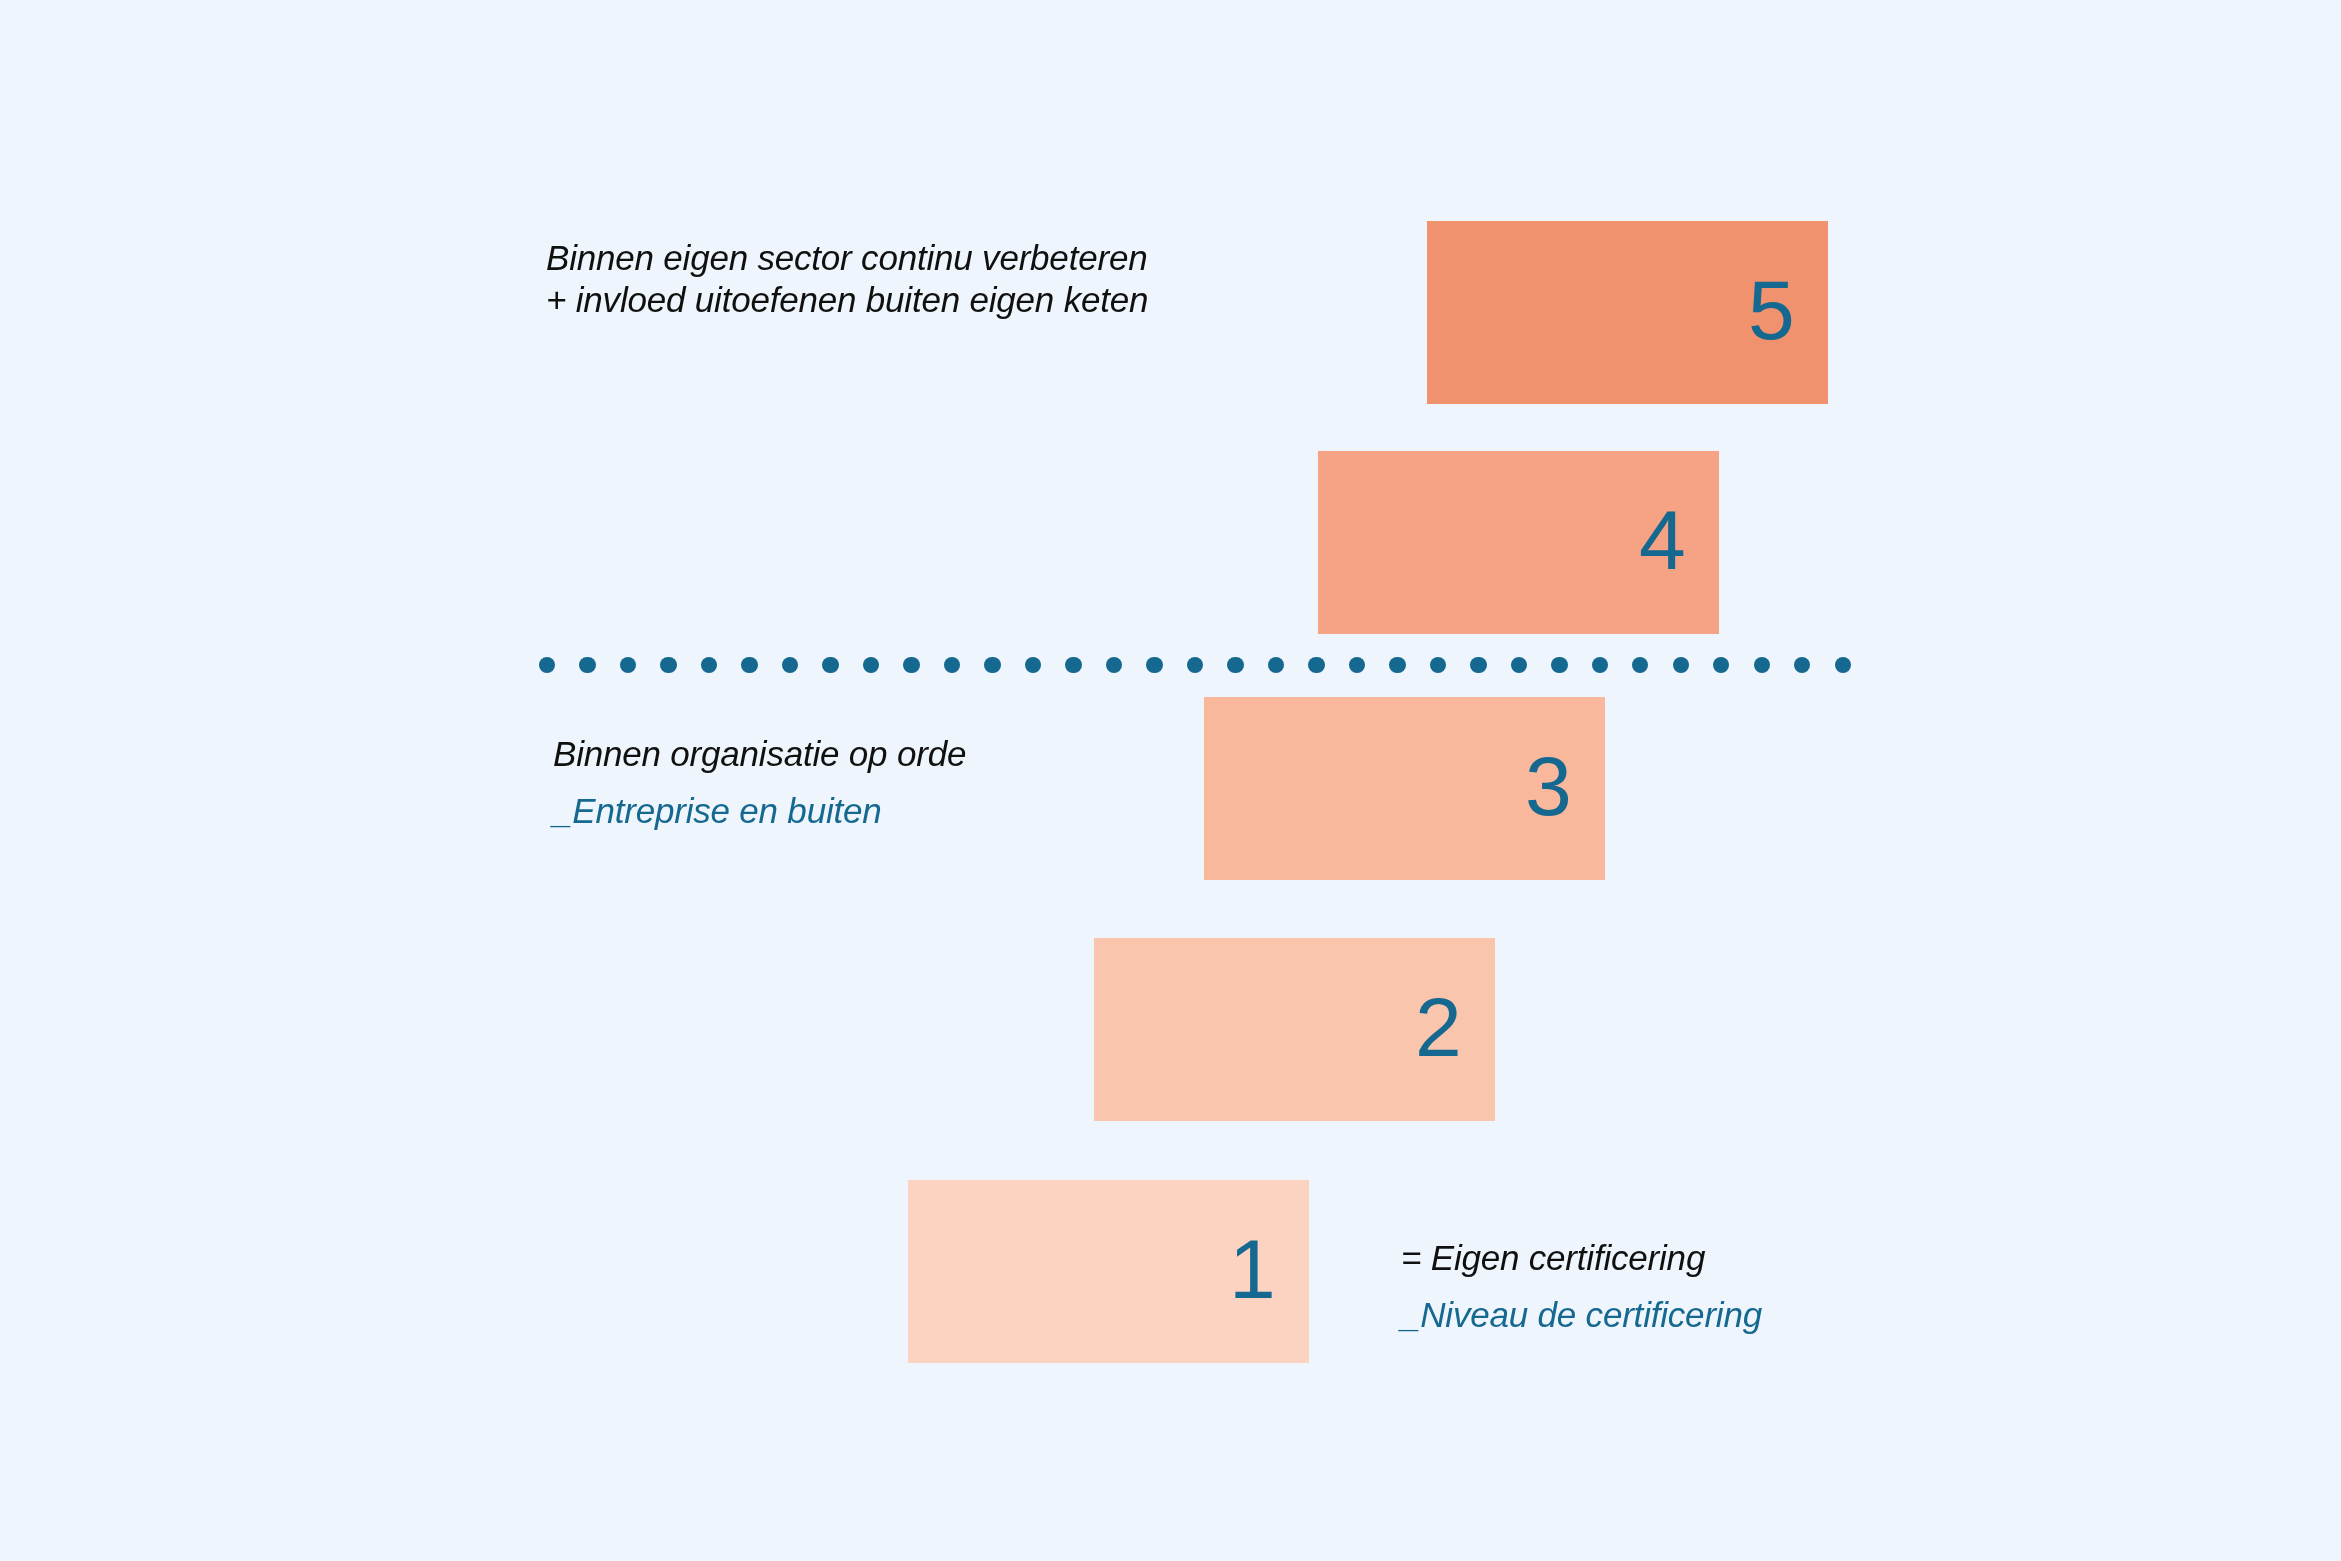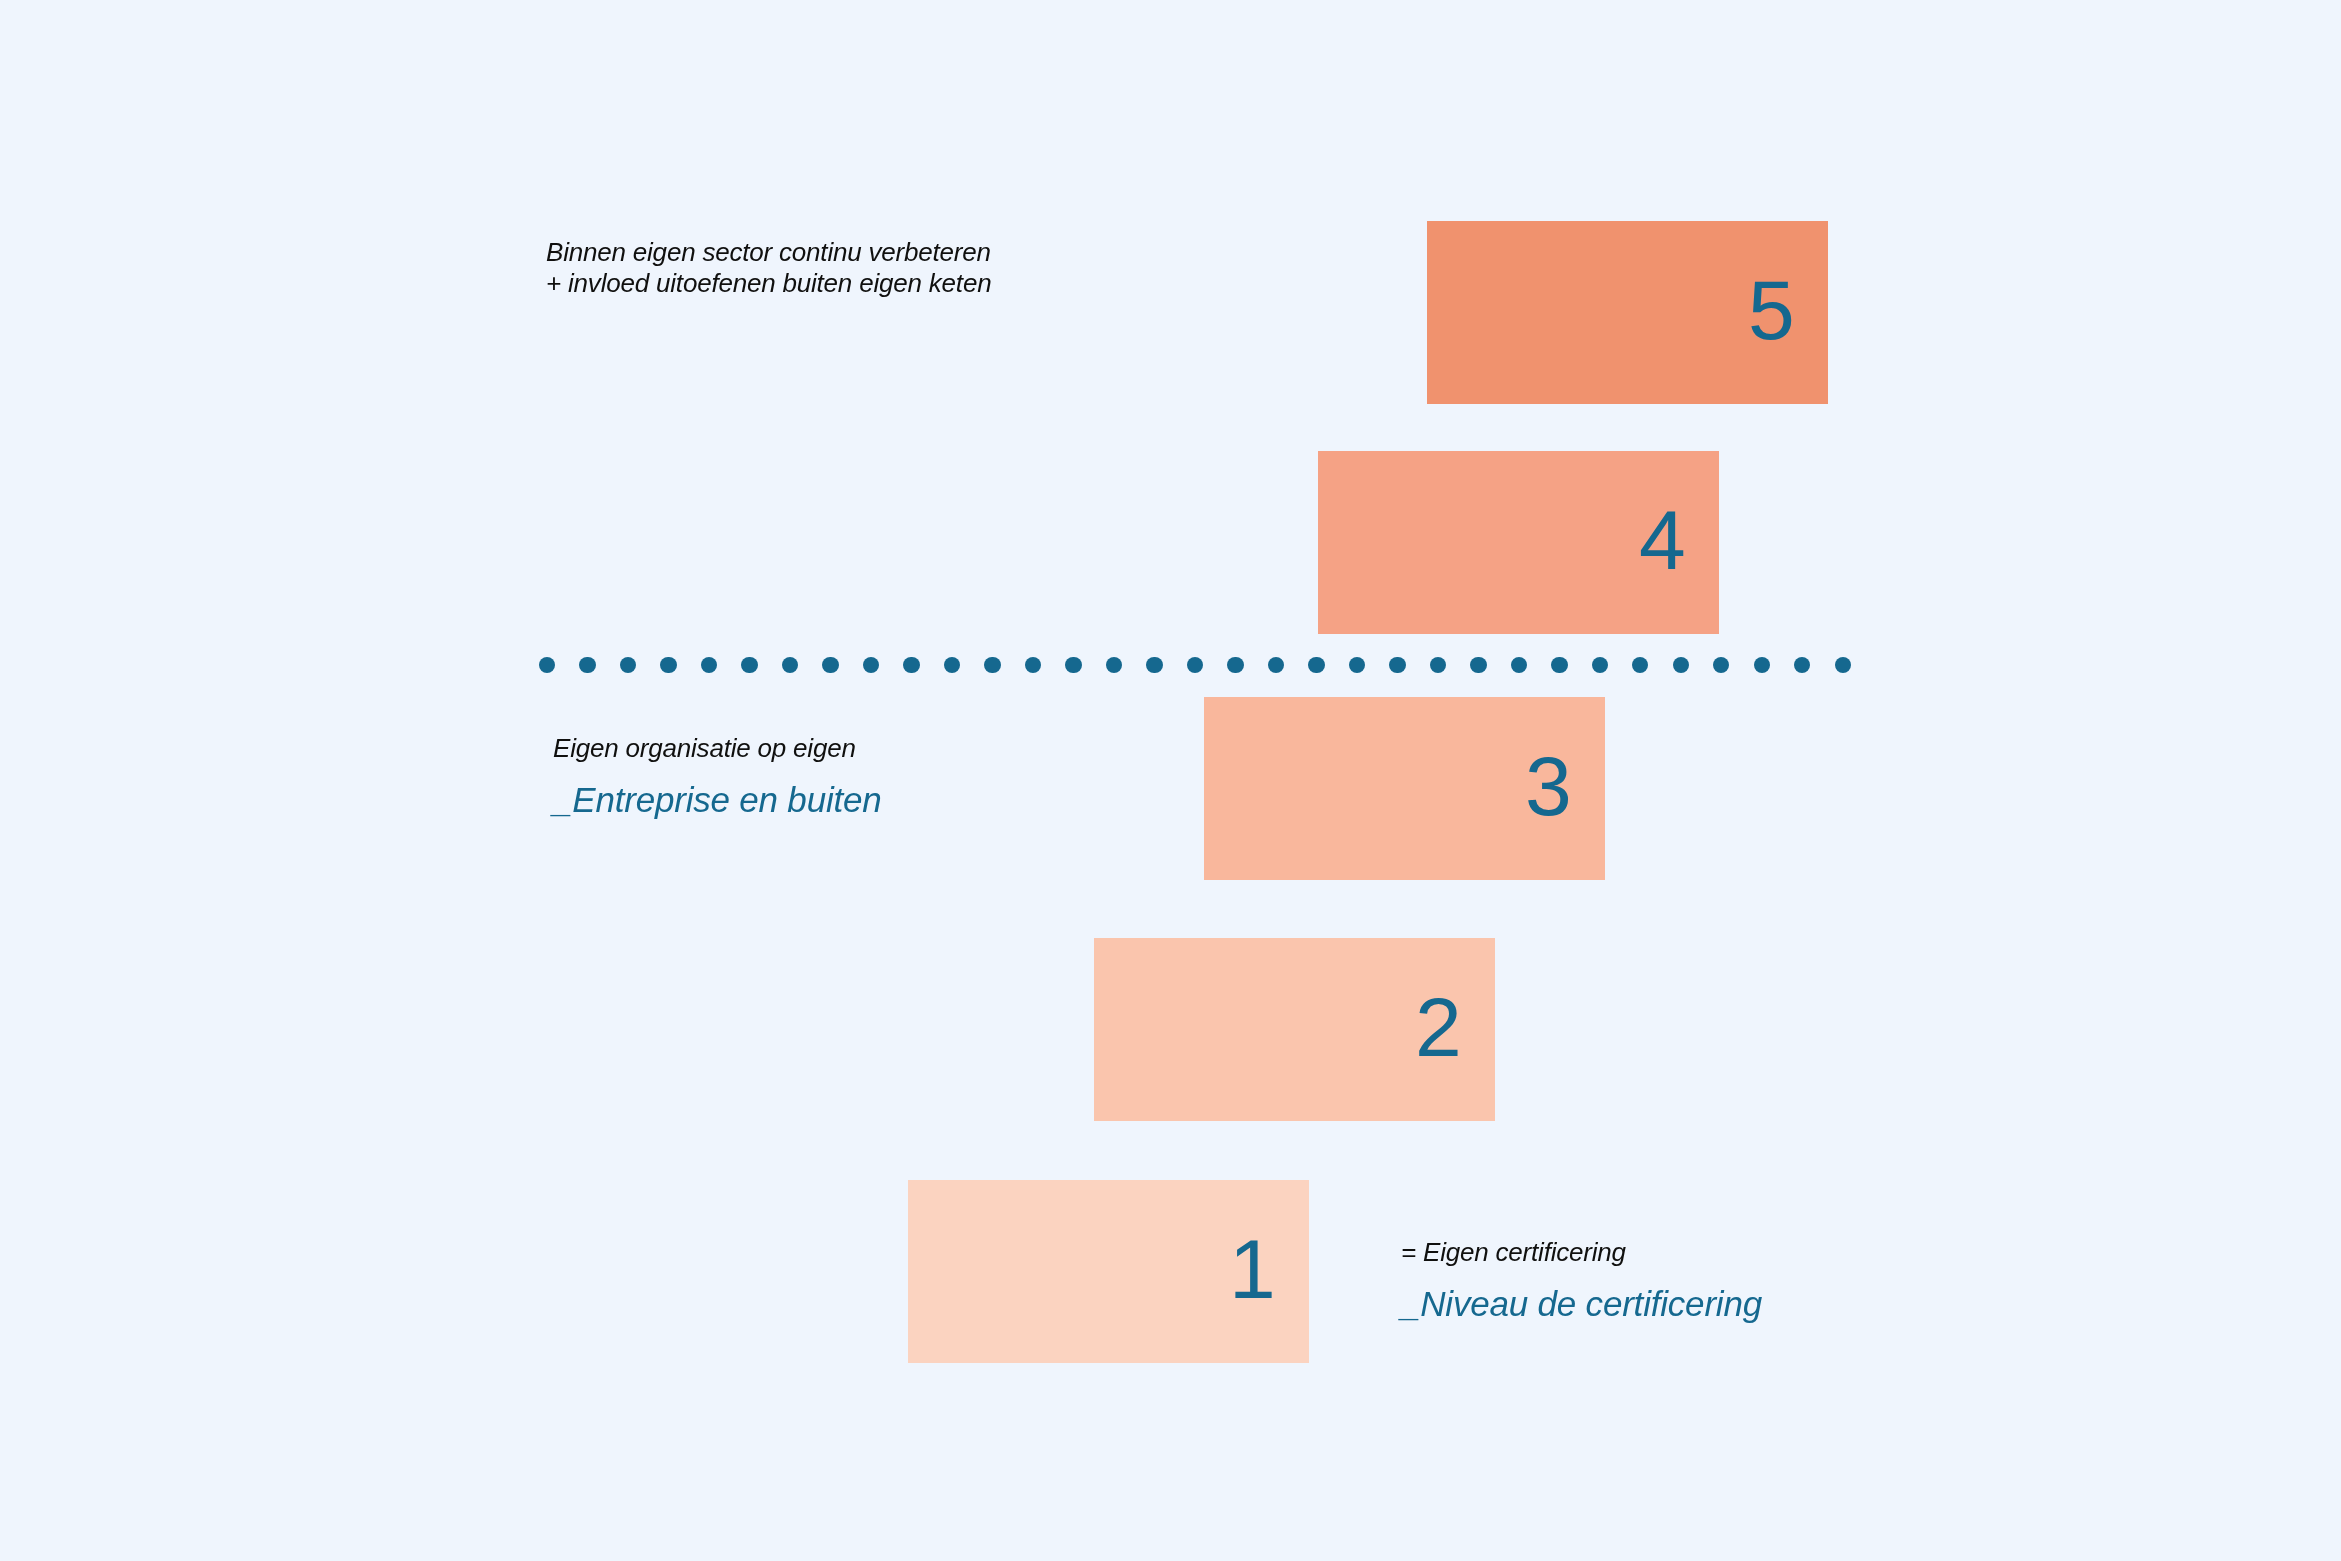--- a/index.html
+++ b/index.html
@@ -57,21 +57,21 @@
 
   
   .label-block {
     position: absolute;
     font-style: italic;
     line-height: 1.20;
     white-space: pre-line;
   }
   .label-nl {
     color: #10100f;
-    font-size: 26px;
+    font-size: 35px;
     font-style: italic;
     font-weight: 400;
     font-stretch: condensed;
     letter-spacing: -0.2px;
   }
   .label-fr {
     color: #15688f;
     font-size: 35px;
     font-style: italic;
     font-weight: 400;
@@ -140,21 +140,21 @@
       <span class="dot" style="width: 16.4px; height: 16.4px; background: rgb(21, 104, 143);"></span>
       <span class="dot" style="width: 16.4px; height: 16.4px; background: rgb(21, 104, 143);"></span>
     </div>
 
   <div class="label-block" id="label-upper" style="left: 546px; top: 222px; width: 859px;">
     <span class="label-nl">Binnen eigen sector continu verbeteren
 + invloed uitoefenen buiten eigen keten</span>
   </div>
 
   <div class="label-block" id="label-lower" style="left: 553px; top: 718px; width: 781px;">
-    <span class="label-nl">Eigen organisatie op eigen</span>
+    <span class="label-nl">Binnen organisatie op orde</span>
     <span class="label-fr">_Entreprise en buiten</span>
   </div>
 
   <div class="label-block" id="label-cert" style="left: 1401px; top: 1222px; width: 703px;">
     <span class="label-nl">= Eigen certificering</span>
     <span class="label-fr">_Niveau de certificering</span>
   </div>
 
 </div>
 

